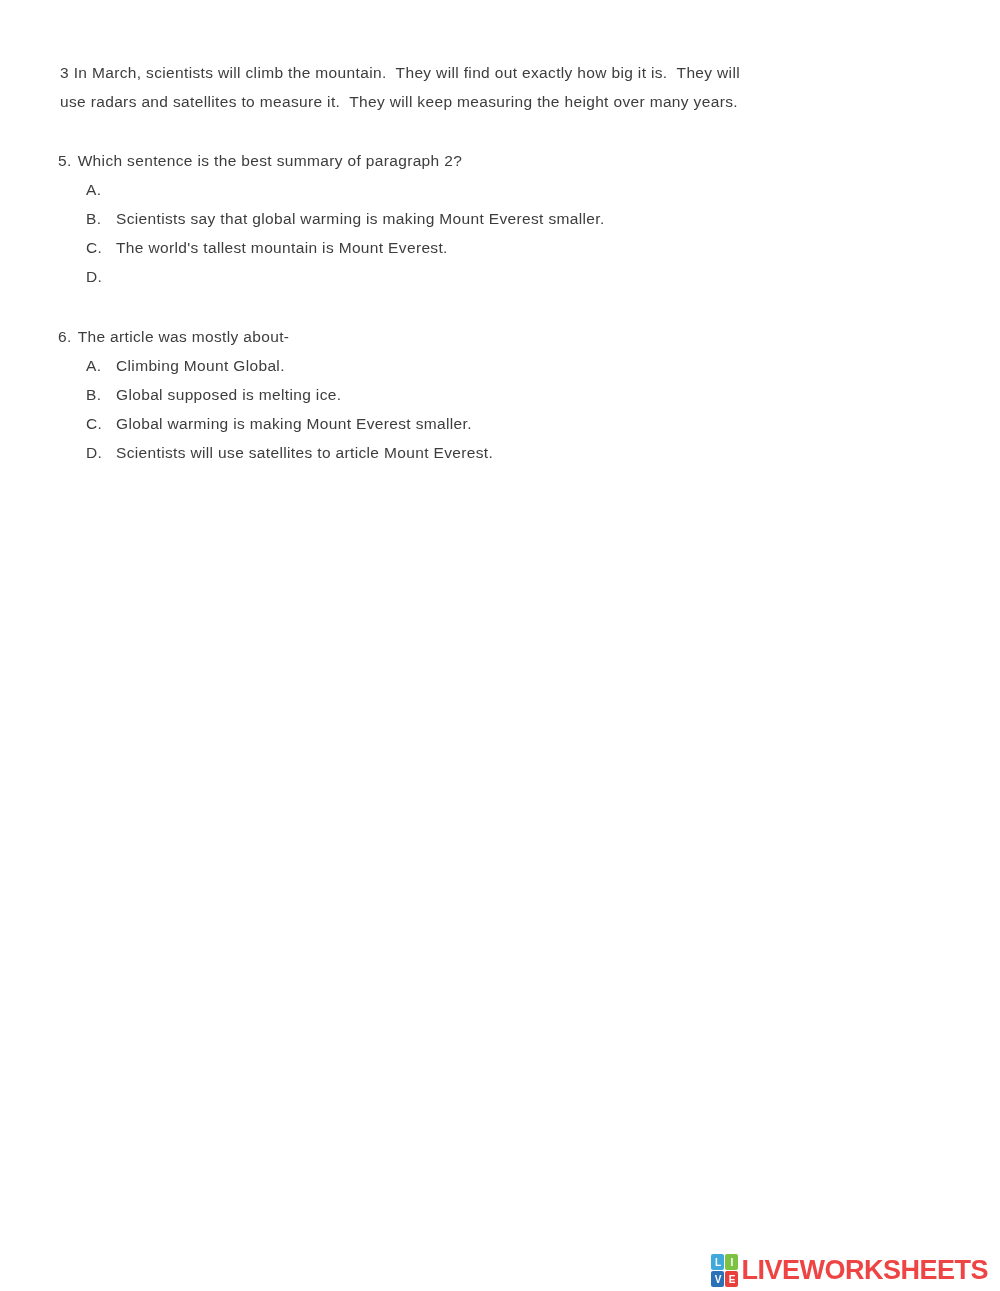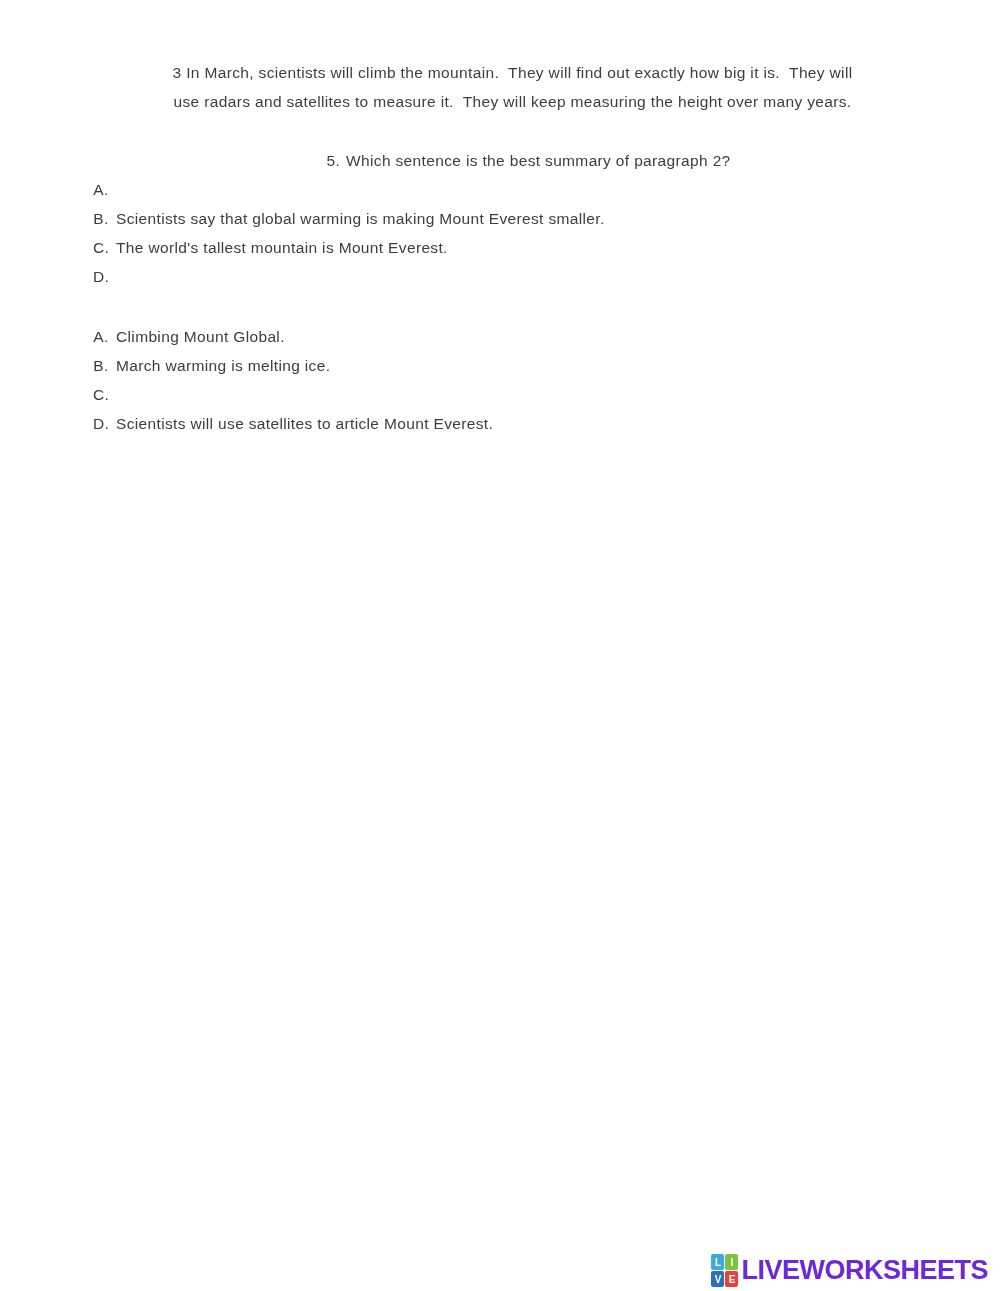--- a/index.html
+++ b/index.html
@@ -1,15 +1,15 @@
 <!DOCTYPE html>
 <html><head>
 <meta charset="utf-8">
 <style>
-  * { margin: 0; padding: 0; box-sizing: border-box; text-align: center; }
+  * { margin: 0; padding: 0; box-sizing: border-box; }
   html, body {
     width: 1000px; height: 1291px;
     background: #ffffff;
     font-family: "Liberation Sans", sans-serif;
     overflow: hidden;
     position: relative;
   }
   .page {
     position: absolute; inset: 0;
     background: #ffffff;
@@ -20,21 +20,21 @@
   }
   .paragraph {
     position: absolute;
     left: 60px; top: 58px;
     width: 905px;
     white-space: pre-wrap;
   }
   .question { position: absolute; left: 58px; width: 910px; }
   .question-5 { top: 146px; }
   .question-6 { top: 322px; }
-  .q-title { height: 29px; margin-left: 31px; }
+  .q-title { height: 29px; }
   .q-number { margin-right: 6px; }
   .option {
     display: flex;
     padding-left: 28px;
     height: 29px;
     cursor: pointer;
   }
   .option .letter {
     flex: 0 0 30px;
   }
@@ -91,40 +91,44 @@
     <div class="option">
       <span class="letter">C.</span>
       <span>The world's tallest mountain is Mount Everest.</span>
     </div>
     <div class="option">
       <span class="letter">D.</span>
     </div>
   </section>
 
   <section class="question question-6">
+    <div class="q-title">
+      <span class="q-number">6.</span><span>The article was mostly about-</span>
+    </div>
     <div class="option">
       <span class="letter">A.</span>
       <span>Climbing Mount Global.</span>
     </div>
     <div class="option">
       <span class="letter">B.</span>
-      <span>March warming is melting ice.</span>
+      <span>Global supposed is melting ice.</span>
     </div>
     <div class="option">
       <span class="letter">C.</span>
+      <span>Global warming is making Mount Everest smaller.</span>
     </div>
     <div class="option">
       <span class="letter">D.</span>
       <span>Scientists will use satellites to article Mount Everest.</span>
     </div>
   </section>
 
   <div class="logo">
     <div class="logo-grid">
       <span class="logo-cell" style="background: rgb(63, 169, 220);">L</span>
       <span class="logo-cell" style="background: rgb(125, 194, 66);">I</span>
       <span class="logo-cell" style="background: rgb(43, 113, 184);">V</span>
       <span class="logo-cell" style="background: rgb(232, 65, 60);">E</span>
     </div>
-    <span class="wordmark" style="color: #6d28d9;">LIVEWORKSHEETS</span>
+    <span class="wordmark" style="color: #ef4444;">LIVEWORKSHEETS</span>
   </div>
 
 </div>
 
 </body></html>

